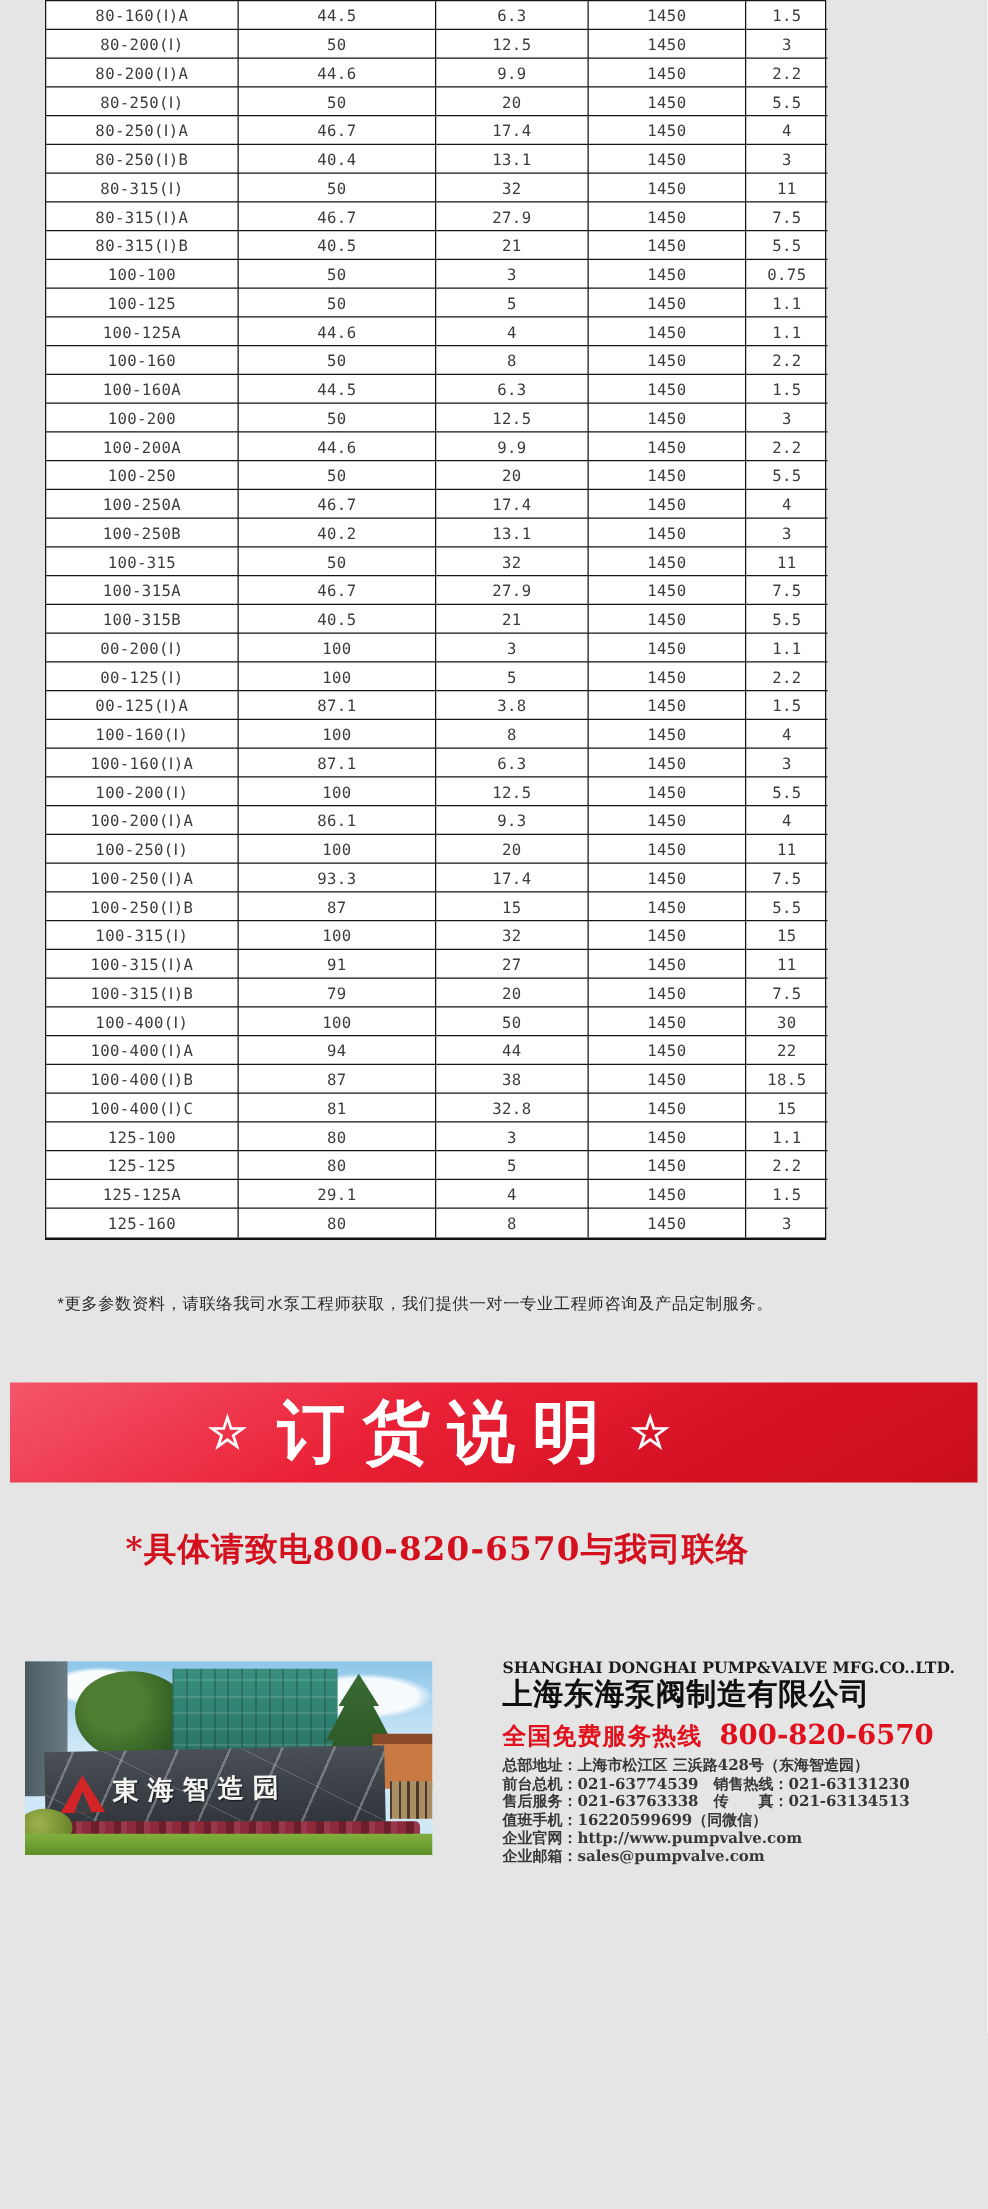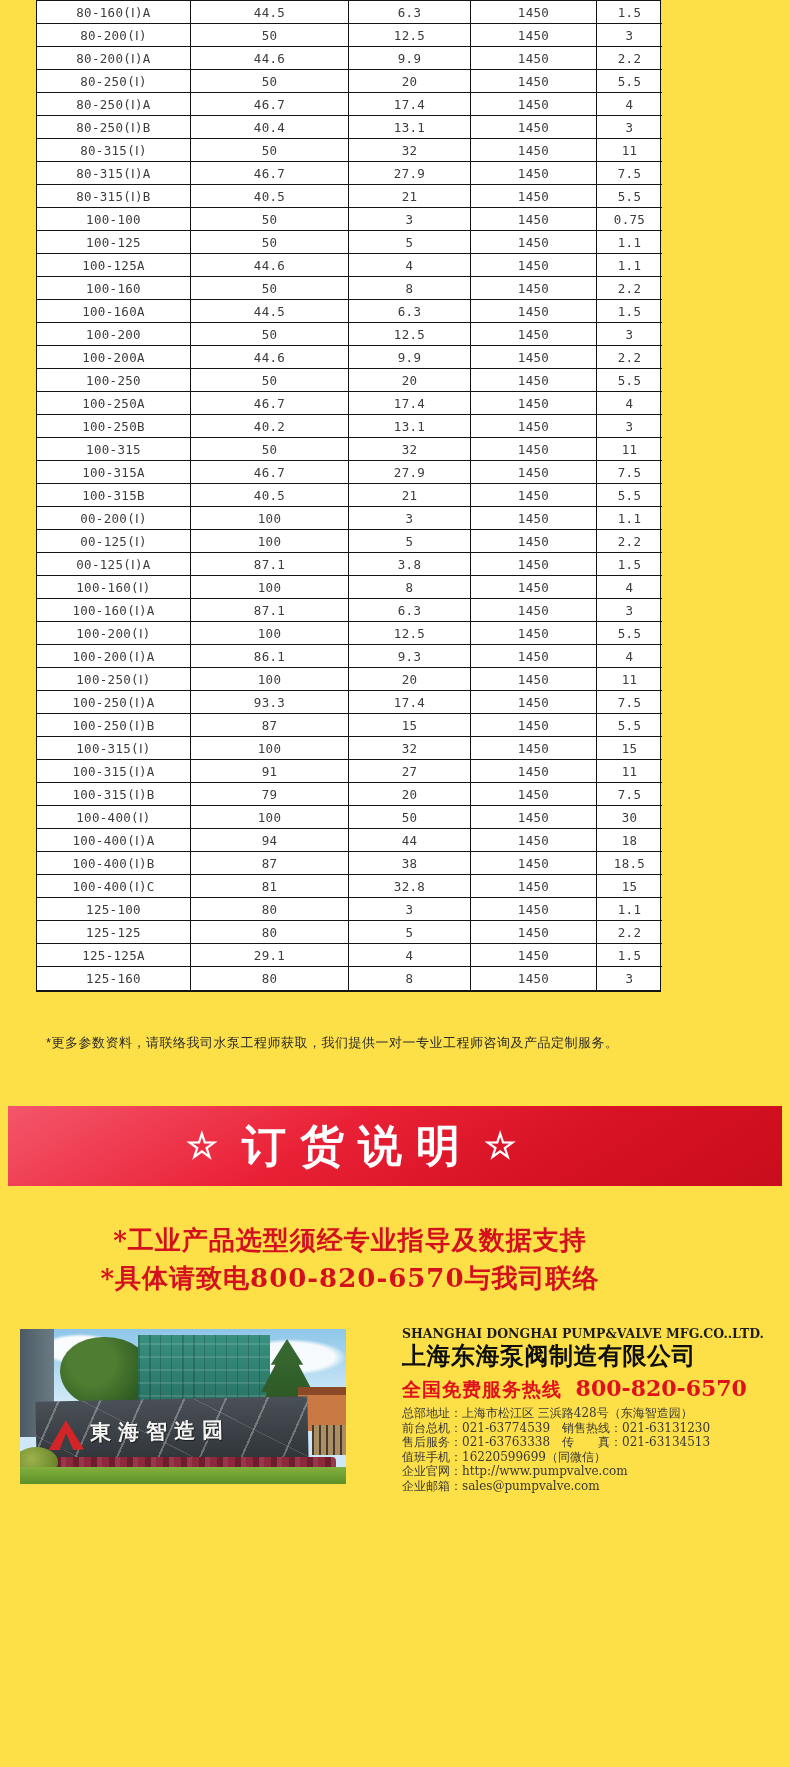--- a/index.html
+++ b/index.html
@@ -1,16 +1,16 @@
 <!DOCTYPE html>
 <html><head>
 <meta charset="utf-8">
 <style>
   html,body{margin:0;padding:0;background:#ffffff;}
-  #page{position:relative;width:790px;height:1767px;background:#fde047;overflow:hidden;
+  #page{position:relative;width:790px;height:1767px;background:#e5e5e5;overflow:hidden;
         font-family:"Liberation Sans", sans-serif;}
 
   
   #spec-table{
     position:absolute;left:36px;top:0;width:625px;height:992px;
     display:grid;
     grid-template-columns:154px 158px 122px 126px 65px;
     grid-auto-rows:1fr;
     border:1px solid #141414;border-bottom-width:2px;
     box-sizing:border-box;
@@ -34,21 +34,21 @@
 
   
   #order-banner{
     position:absolute;left:8px;top:1106px;width:774px;height:80px;
     background:linear-gradient(150deg,#f4566b 0%,#ea2136 40%,#d71225 70%,#c90d1d 100%);
     display:flex;align-items:center;justify-content:center;
     box-sizing:border-box;padding-right:88px;
   }
   #order-banner .star{color:#ffffff;font-size:36px;font-weight:bold;line-height:80px;}
   #order-banner .title{
-    color:#ffffff;font-size:44px;font-weight:bold;
+    color:#ffffff;font-size:54px;font-weight:bold;
     letter-spacing:14px;margin:0 10px 0 24px;line-height:80px;
   }
 
   
   #notice{
     position:absolute;left:0;top:1221px;width:700px;text-align:center;
     color:#d5101e;font-weight:bold;font-size:26px;line-height:38px;
     font-family:"DejaVu Serif", serif;letter-spacing:1px;
   }
 
@@ -102,21 +102,21 @@
   #company{position:absolute;left:402px;top:1324px;width:378px;}
   #company-name{font-size:24px;font-weight:900;color:#0f0f0f;line-height:28px;
     letter-spacing:0.5px;white-space:nowrap;}
   #company-en{font-family:"DejaVu Serif", serif;font-size:12.5px;font-weight:bold;
     color:#1c1c1c;line-height:16px;margin-top:2px;white-space:nowrap;}
   #hotline{margin-top:7px;font-family:"DejaVu Serif", serif;font-weight:bold;
     color:#e0101c;line-height:23px;white-space:nowrap;}
   #hotline .hl-label{font-size:19px;letter-spacing:1px;text-align:right;}
   #hotline .hl-number{font-size:22px;margin-left:8px;}
   #contact-lines{margin-top:4px;}
-  .contact-line{font-family:"DejaVu Serif", serif;font-size:12px;font-weight:normal;
+  .contact-line{font-family:"DejaVu Serif", serif;font-size:12px;font-weight:bold;
     color:#383838;line-height:14.6px;white-space:nowrap;}
 </style>
 </head>
 <body>
 
 <div id="page">
 
   <div id="spec-table">
       <div class="tcell">80-160(Ⅰ)A</div>
       <div class="tcell">44.5</div>
@@ -295,21 +295,21 @@
       <div class="tcell">7.5</div>
       <div class="tcell">100-400(Ⅰ)</div>
       <div class="tcell">100</div>
       <div class="tcell">50</div>
       <div class="tcell">1450</div>
       <div class="tcell">30</div>
       <div class="tcell">100-400(Ⅰ)A</div>
       <div class="tcell">94</div>
       <div class="tcell">44</div>
       <div class="tcell">1450</div>
-      <div class="tcell">18</div>
+      <div class="tcell">22</div>
       <div class="tcell">100-400(Ⅰ)B</div>
       <div class="tcell">87</div>
       <div class="tcell">38</div>
       <div class="tcell">1450</div>
       <div class="tcell">18.5</div>
       <div class="tcell">100-400(Ⅰ)C</div>
       <div class="tcell">81</div>
       <div class="tcell">32.8</div>
       <div class="tcell">1450</div>
       <div class="tcell">15</div>
@@ -337,21 +337,20 @@
 
   <div id="note">*更多参数资料，请联络我司水泵工程师获取，我们提供一对一专业工程师咨询及产品定制服务。</div>
 
   <div id="order-banner">
     <span class="star">☆</span>
     <span class="title">订货说明</span>
     <span class="star">☆</span>
   </div>
 
   <div id="notice">
-    <div>*工业产品选型须经专业指导及数据支持</div>
     <div>*具体请致电800-820-6570与我司联络</div>
   </div>
 
   <div id="factory-photo">
     <div class="ph ph-sky"></div>
     <div class="ph ph-bldg-left"></div>
     <div class="ph ph-tree1"></div>
     <div class="ph ph-bldg-green"></div>
     <div class="ph ph-tree2"></div>
     <div class="ph ph-bldg-orange"></div>

